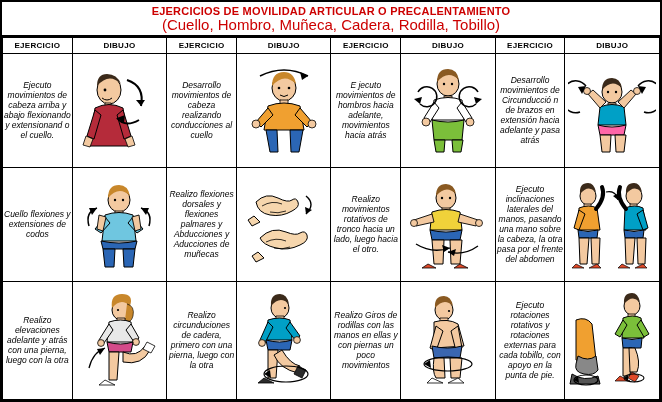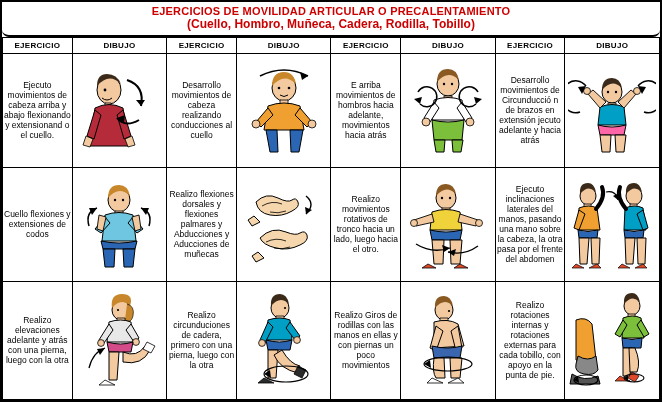--- a/index.html
+++ b/index.html
@@ -16,32 +16,31 @@
     display:flex;
     flex-direction:column;
     background:#fff;
   }
   .title-bar{
     border-bottom:2px solid #000;
     text-align:center;
     padding:3px 2px 4px 2px;
     background:#fff;
     flex:0 0 auto;
-    border-radius:7px;
   }
   .title-line1{
     font-size:11px;
     font-weight:bold;
     color:#cc0000;
     letter-spacing:.2px;
     line-height:13px;
   }
   .title-line2{
-    font-size:12px;
-    font-weight:bold;
+    font-size:15px;
+    font-weight:normal;
     color:#cc0000;
     line-height:13px;
     text-align:center;
   }
   table.grid{
     border-collapse:collapse;
     width:100%;
     height:100%;
     table-layout:fixed;
   }
@@ -54,20 +53,21 @@
   th.hdr{
     font-size:8px;
     font-weight:bold;
     height:13px;
     letter-spacing:.3px;
   }
   td.text{
     font-size:8.5px;
     line-height:10px;
     padding:2px 3px;
+    font-style:italic;
   }
   td.draw{
     padding:0;
   }
   .fig{
     width:100%;
     height:100%;
     display:flex;
     align-items:center;
     justify-content:center;
@@ -151,21 +151,21 @@
               <circle cx="16" cy="62" r="4" fill="#f3c9a0" stroke="#000" stroke-width=".8"></circle>
               <circle cx="72" cy="62" r="4" fill="#f3c9a0" stroke="#000" stroke-width=".8"></circle>
               <path d="M26 68 l4 22 l8 0 l-1 -22z" fill="#2b66b5" stroke="#000" stroke-width="1"></path>
               <path d="M50 68 l1 22 l8 0 l4 -22z" fill="#2b66b5" stroke="#000" stroke-width="1"></path>
               <path d="M20 14 q24 -12 48 0" stroke="#000" stroke-width="1.6" fill="none"></path>
               <path d="M68 14 l-8 -4 l2 8z" fill="#000"></path>
             </svg>
           </div>
         </td>
 
-        <td class="text">E arriba movimientos de hombros hacia adelante, movimientos hacia atrás</td>
+        <td class="text">E jecuto movimientos de hombros hacia adelante, movimientos hacia atrás</td>
         <td class="draw">
           <div class="fig">
             <svg width="88" height="96" viewBox="0 0 88 96">
               <ellipse cx="44" cy="22" rx="11" ry="12" fill="#f3c9a0" stroke="#000" stroke-width="1"></ellipse>
               <path d="M33 20 q11 -13 22 -2 q-2 -11 -11 -11 q-11 0 -11 13z" fill="#8a5a22"></path>
               <circle cx="40" cy="22" r="1.2" fill="#000"></circle>
               <circle cx="48" cy="22" r="1.2" fill="#000"></circle>
               <path d="M40 34 l8 0 l0 4 l-8 0z" fill="#f3c9a0" stroke="#000" stroke-width=".8"></path>
               <path d="M30 38 q14 -5 28 0 l2 20 l-32 0z" fill="#ffffff" stroke="#000" stroke-width="1"></path>
               <path d="M30 40 l-10 16 l6 4 l9 -14z" fill="#ffffff" stroke="#000" stroke-width="1"></path>
@@ -176,21 +176,21 @@
               <path d="M30 78 l2 12 l8 0 l1 -12z" fill="#7bbf3a" stroke="#000" stroke-width="1"></path>
               <path d="M48 78 l1 12 l8 0 l2 -12z" fill="#7bbf3a" stroke="#000" stroke-width="1"></path>
               <path d="M14 30 a10 10 0 1 1 2 12" stroke="#000" stroke-width="1.5" fill="none"></path>
               <path d="M16 42 l-6 -5 l8 -2z" fill="#000"></path>
               <path d="M74 30 a10 10 0 1 0 -2 12" stroke="#000" stroke-width="1.5" fill="none"></path>
               <path d="M72 42 l6 -5 l-8 -2z" fill="#000"></path>
             </svg>
           </div>
         </td>
 
-        <td class="text">Desarrollo movimientos de Circunducció n de brazos en extensión jecuto adelante y hacia atrás</td>
+        <td class="text">Desarrollo movimientos de Circunducció n de brazos en extensión hacia adelante y pasa atrás</td>
         <td class="draw">
           <div class="fig">
             <svg width="88" height="96" viewBox="0 0 88 96">
               <ellipse cx="44" cy="30" rx="10" ry="11" fill="#f3c9a0" stroke="#000" stroke-width="1"></ellipse>
               <path d="M34 28 q10 -12 20 -2 q-2 -10 -10 -10 q-10 0 -10 12z" fill="#3b2a1a"></path>
               <circle cx="40" cy="30" r="1.2" fill="#000"></circle>
               <circle cx="48" cy="30" r="1.2" fill="#000"></circle>
               <path d="M40 41 l8 0 l0 4 l-8 0z" fill="#f3c9a0" stroke="#000" stroke-width=".8"></path>
               <path d="M32 45 q12 -5 24 0 l2 18 l-28 0z" fill="#00a0c6" stroke="#000" stroke-width="1"></path>
               <path d="M32 46 l-12 -14 l5 -4 l13 12z" fill="#f3c9a0" stroke="#000" stroke-width=".9"></path>
@@ -382,21 +382,21 @@
               <path d="M30 68 q-2 14 2 20 l9 0 l-1 -20z" fill="#f3c9a0" stroke="#000" stroke-width="1"></path>
               <path d="M46 68 l1 20 l9 0 l2 -20z" fill="#f3c9a0" stroke="#000" stroke-width="1"></path>
               <path d="M28 88 l-5 5 l16 0z" fill="#fff" stroke="#000" stroke-width=".8"></path>
               <path d="M54 88 l6 5 l-16 0z" fill="#fff" stroke="#000" stroke-width=".8"></path>
               <ellipse cx="44" cy="74" rx="24" ry="7" stroke="#000" stroke-width="1.2" fill="none"></ellipse>
               <path d="M20 74 l6 -4 l1 8z" fill="#000"></path>
             </svg>
           </div>
         </td>
 
-        <td class="text">Realizo rotaciones internas y rotaciones externas para cada tobillo, con apoyo en la punta de pie.</td>
+        <td class="text">Ejecuto rotaciones rotativos y rotaciones externas para cada tobillo, con apoyo en la punta de pie.</td>
         <td class="draw">
           <div class="fig">
             <svg width="88" height="100" viewBox="0 0 88 100">
               <g>
                 <path d="M8 30 q10 -4 16 4 l4 36 q-10 6 -20 0z" fill="#f0a030" stroke="#000" stroke-width="1"></path>
                 <path d="M10 66 q10 6 18 0 l2 14 q-4 6 -14 4 q-10 -2 -8 -10z" fill="#888" stroke="#000" stroke-width="1"></path>
                 <path d="M4 84 q12 8 26 2 l2 8 l-30 0z" fill="#555" stroke="#000" stroke-width="1"></path>
                 <ellipse cx="18" cy="90" rx="12" ry="5" stroke="#000" stroke-width="1.2" fill="none"></ellipse>
                 <path d="M6 90 l4 -4 l1 7z" fill="#000"></path>
               </g>

